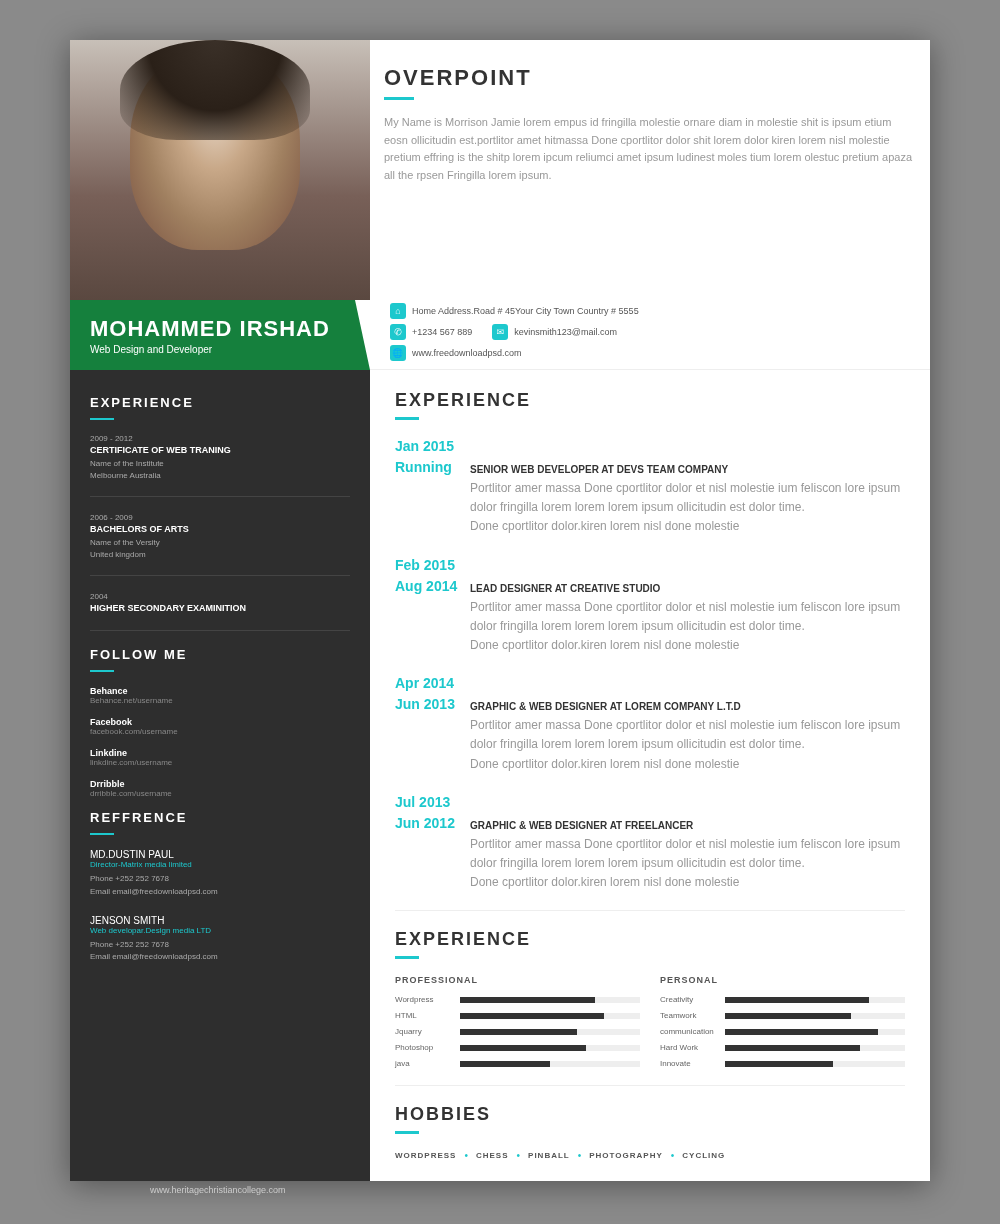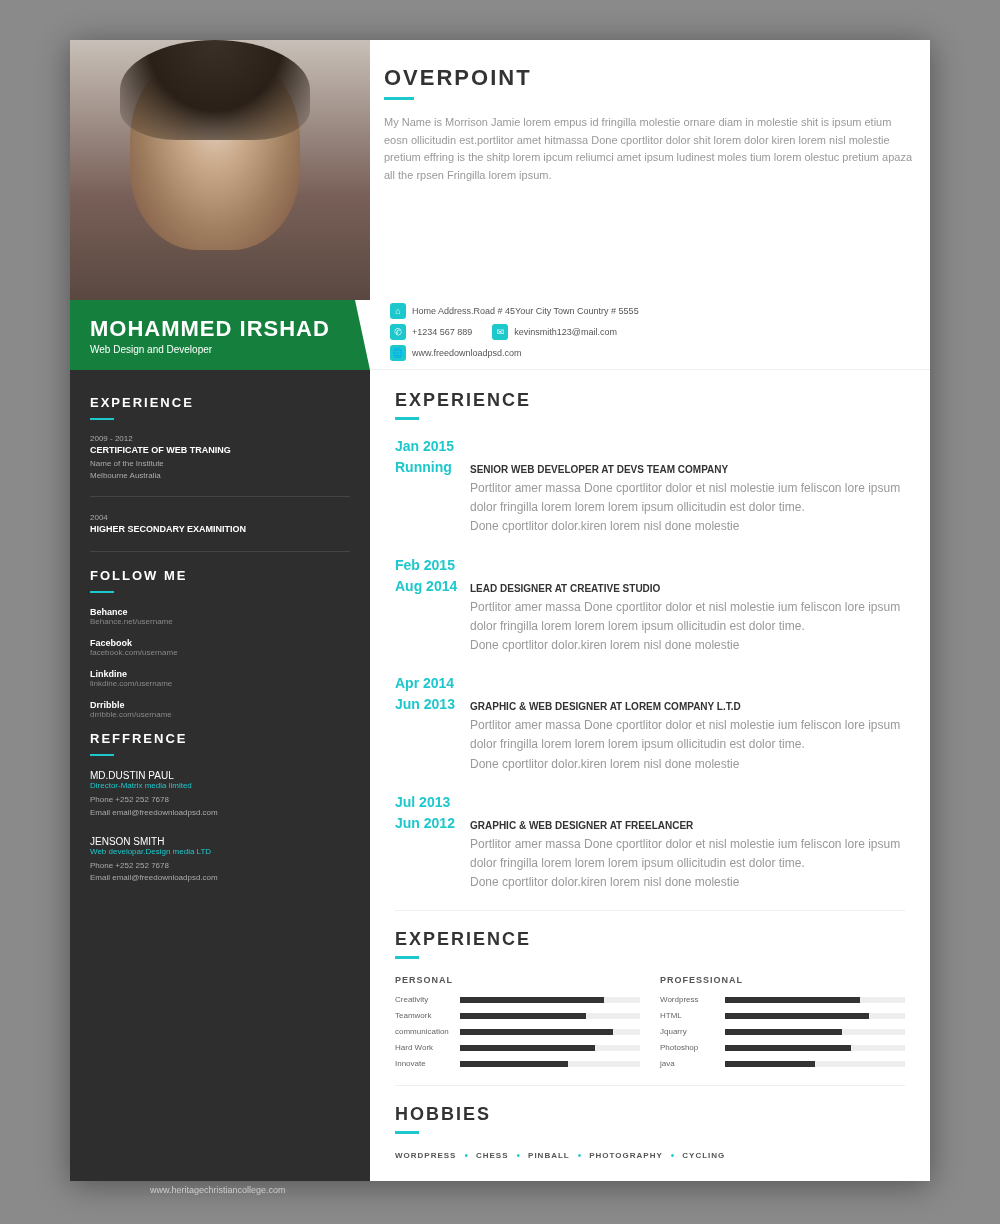--- a/index.html
+++ b/index.html
@@ -397,20 +397,25 @@
 
         <div class="sidebar-section-title">EXPERIENCE</div>
         <div class="sidebar-underline"></div>
 
         <div class="sidebar-exp-item">
           <div class="sidebar-year">2009 - 2012</div>
           <div class="sidebar-exp-title">CERTIFICATE OF WEB TRANING</div>
           <div class="sidebar-exp-sub">Name of the Institute<br>Melbourne Australia</div>
         </div>
 
+        <div class="sidebar-exp-item">
+          <div class="sidebar-year">2006 - 2009</div>
+          <div class="sidebar-exp-title">BACHELORS OF ARTS</div>
+          <div class="sidebar-exp-sub">Name of the Versity<br>United kingdom</div>
+        </div>
 
         <div class="sidebar-exp-item">
           <div class="sidebar-year">2004</div>
           <div class="sidebar-exp-title">HIGHER SECONDARY EXAMINITION</div>
         </div>
 
         <div class="sidebar-section-title">FOLLOW ME</div>
         <div class="sidebar-underline"></div>
 
         <div class="follow-item">
@@ -491,20 +496,55 @@
           </div>
         </div>
 
         <div class="section-divider"></div>
 
         <div class="section-title">EXPERIENCE</div>
         <div class="section-underline"></div>
 
         <div class="skills-grid">
           <div class="skills-col">
+            <div class="skills-col-title">PROFESSIONAL</div>
+
+            <div class="skill-row">
+              <span class="skill-label">Wordpress</span>
+              <div class="skill-bar-bg">
+                <div class="skill-bar-fill" style="width:75%"></div>
+              </div>
+            </div>
+            <div class="skill-row">
+              <span class="skill-label">HTML</span>
+              <div class="skill-bar-bg">
+                <div class="skill-bar-fill" style="width:80%"></div>
+              </div>
+            </div>
+            <div class="skill-row">
+              <span class="skill-label">Jquarry</span>
+              <div class="skill-bar-bg">
+                <div class="skill-bar-fill" style="width:65%"></div>
+              </div>
+            </div>
+            <div class="skill-row">
+              <span class="skill-label">Photoshop</span>
+              <div class="skill-bar-bg">
+                <div class="skill-bar-fill" style="width:70%"></div>
+              </div>
+            </div>
+            <div class="skill-row">
+              <span class="skill-label">java</span>
+              <div class="skill-bar-bg">
+                <div class="skill-bar-fill" style="width:50%"></div>
+              </div>
+            </div>
+          </div>
+
+          <div class="skills-col">
             <div class="skills-col-title">PERSONAL</div>
 
             <div class="skill-row">
               <span class="skill-label">Creativity</span>
               <div class="skill-bar-bg">
                 <div class="skill-bar-fill" style="width:80%"></div>
               </div>
             </div>
             <div class="skill-row">
               <span class="skill-label">Teamwork</span>
@@ -521,55 +561,20 @@
             <div class="skill-row">
               <span class="skill-label">Hard Work</span>
               <div class="skill-bar-bg">
                 <div class="skill-bar-fill" style="width:75%"></div>
               </div>
             </div>
             <div class="skill-row">
               <span class="skill-label">Innovate</span>
               <div class="skill-bar-bg">
                 <div class="skill-bar-fill" style="width:60%"></div>
-              </div>
-            </div>
-          </div>
-
-          <div class="skills-col">
-            <div class="skills-col-title">PROFESSIONAL</div>
-
-            <div class="skill-row">
-              <span class="skill-label">Wordpress</span>
-              <div class="skill-bar-bg">
-                <div class="skill-bar-fill" style="width:75%"></div>
-              </div>
-            </div>
-            <div class="skill-row">
-              <span class="skill-label">HTML</span>
-              <div class="skill-bar-bg">
-                <div class="skill-bar-fill" style="width:80%"></div>
-              </div>
-            </div>
-            <div class="skill-row">
-              <span class="skill-label">Jquarry</span>
-              <div class="skill-bar-bg">
-                <div class="skill-bar-fill" style="width:65%"></div>
-              </div>
-            </div>
-            <div class="skill-row">
-              <span class="skill-label">Photoshop</span>
-              <div class="skill-bar-bg">
-                <div class="skill-bar-fill" style="width:70%"></div>
-              </div>
-            </div>
-            <div class="skill-row">
-              <span class="skill-label">java</span>
-              <div class="skill-bar-bg">
-                <div class="skill-bar-fill" style="width:50%"></div>
               </div>
             </div>
           </div>
         </div>
 
         <div class="section-divider"></div>
 
         <div class="section-title">HOBBIES</div>
         <div class="section-underline"></div>
 

